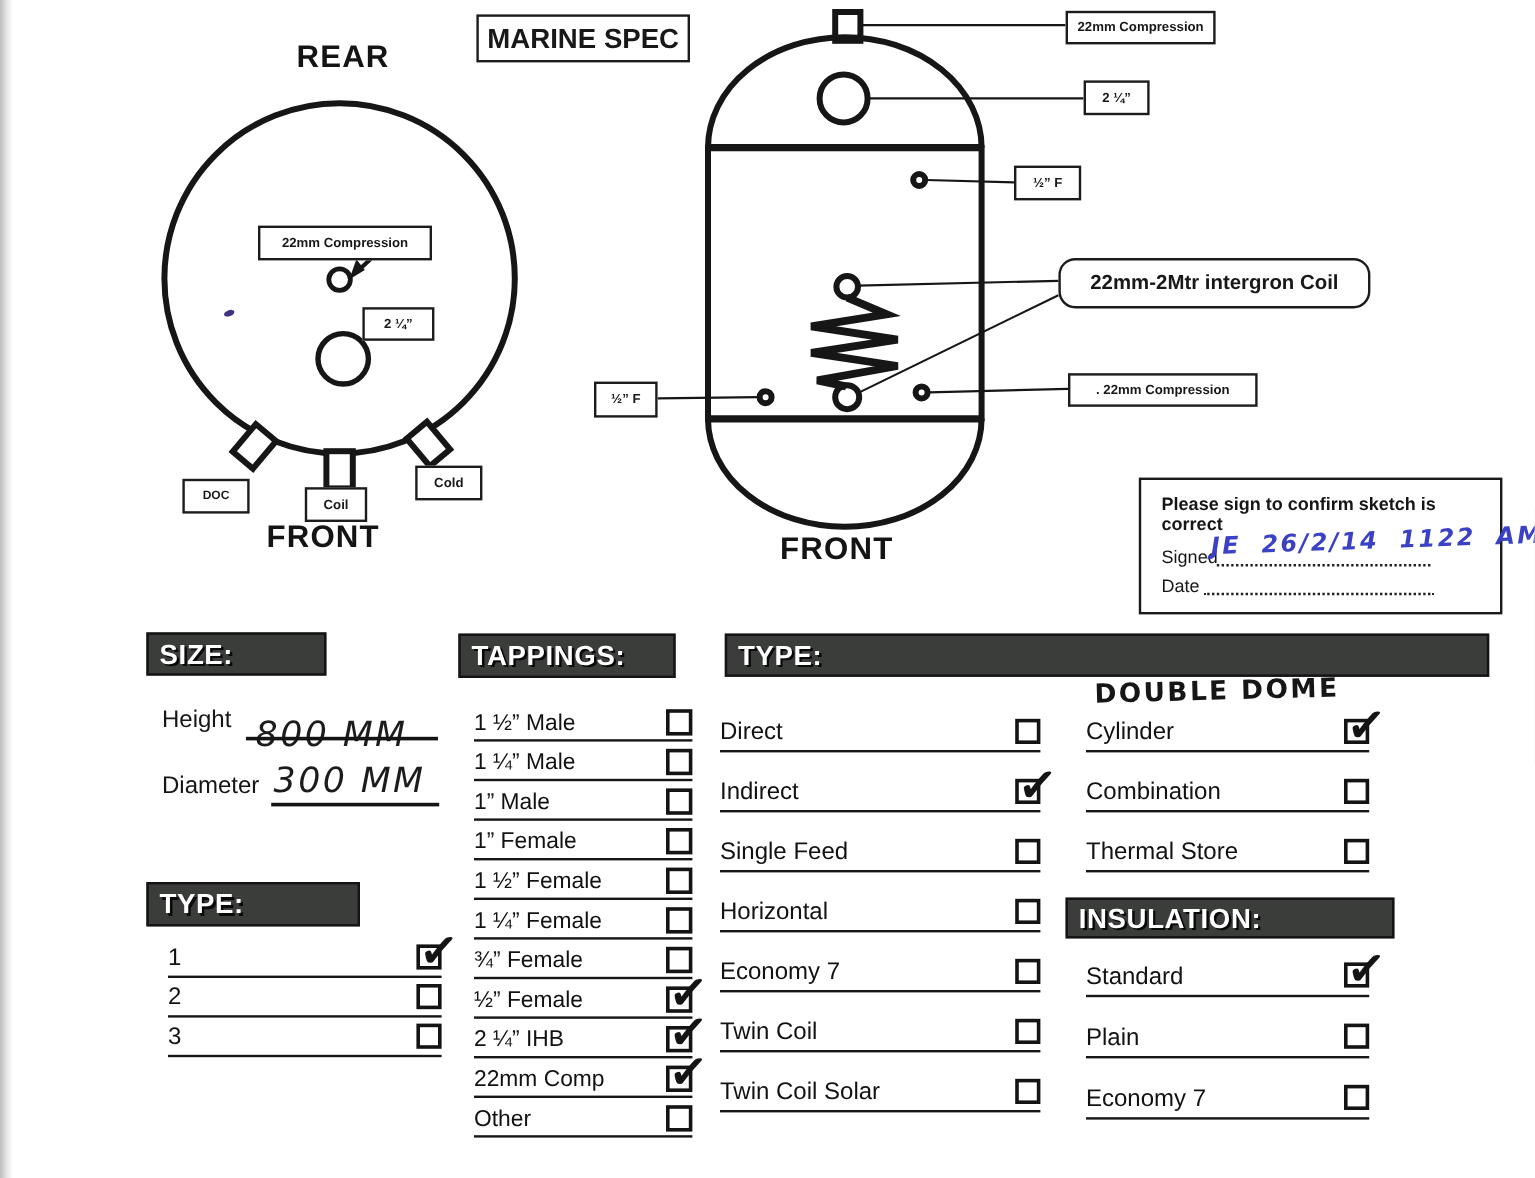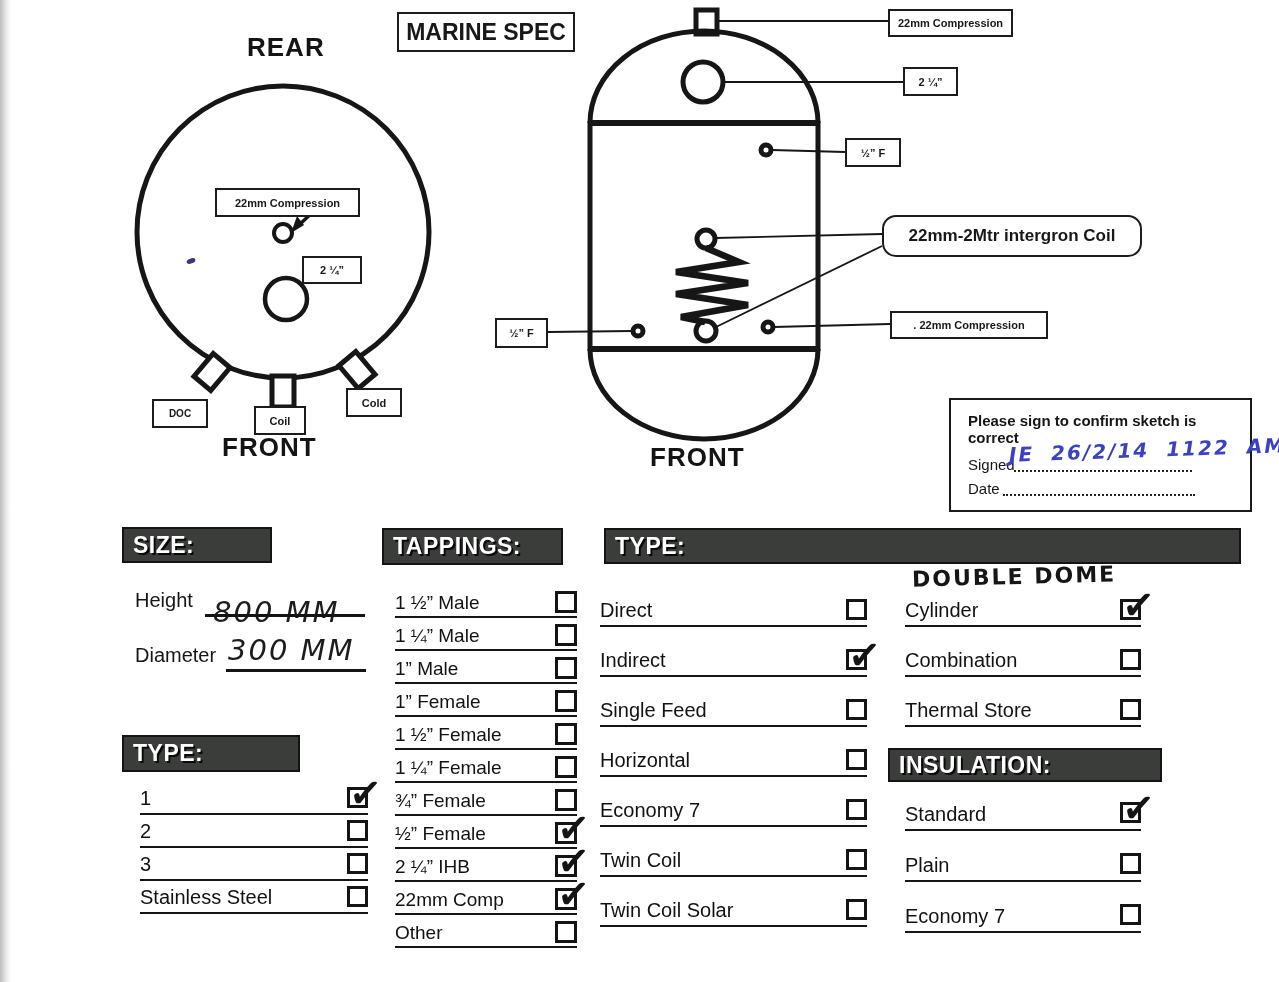--- a/index.html
+++ b/index.html
@@ -184,24 +184,20 @@
       <span class="cb" data-checked="true"></span>
     </div>
     <div class="frow grade-row">
       <span class="lbl">2</span>
       <span class="cb" data-checked="false"></span>
     </div>
     <div class="frow grade-row">
       <span class="lbl">3</span>
       <span class="cb" data-checked="false"></span>
     </div>
-    <div class="frow grade-row">
-      <span class="lbl">Stainless Steel</span>
-      <span class="cb" data-checked="false"></span>
-    </div>
   </div>
 
   <div class="hdr" id="tappings-hdr">TAPPINGS:</div>
   <div class="col" id="tap-col">
     <div class="frow tap-row">
       <span class="lbl">1 ½” Male</span>
       <span class="cb" data-checked="false"></span>
     </div>
     <div class="frow tap-row">
       <span class="lbl">1 ¼” Male</span>

